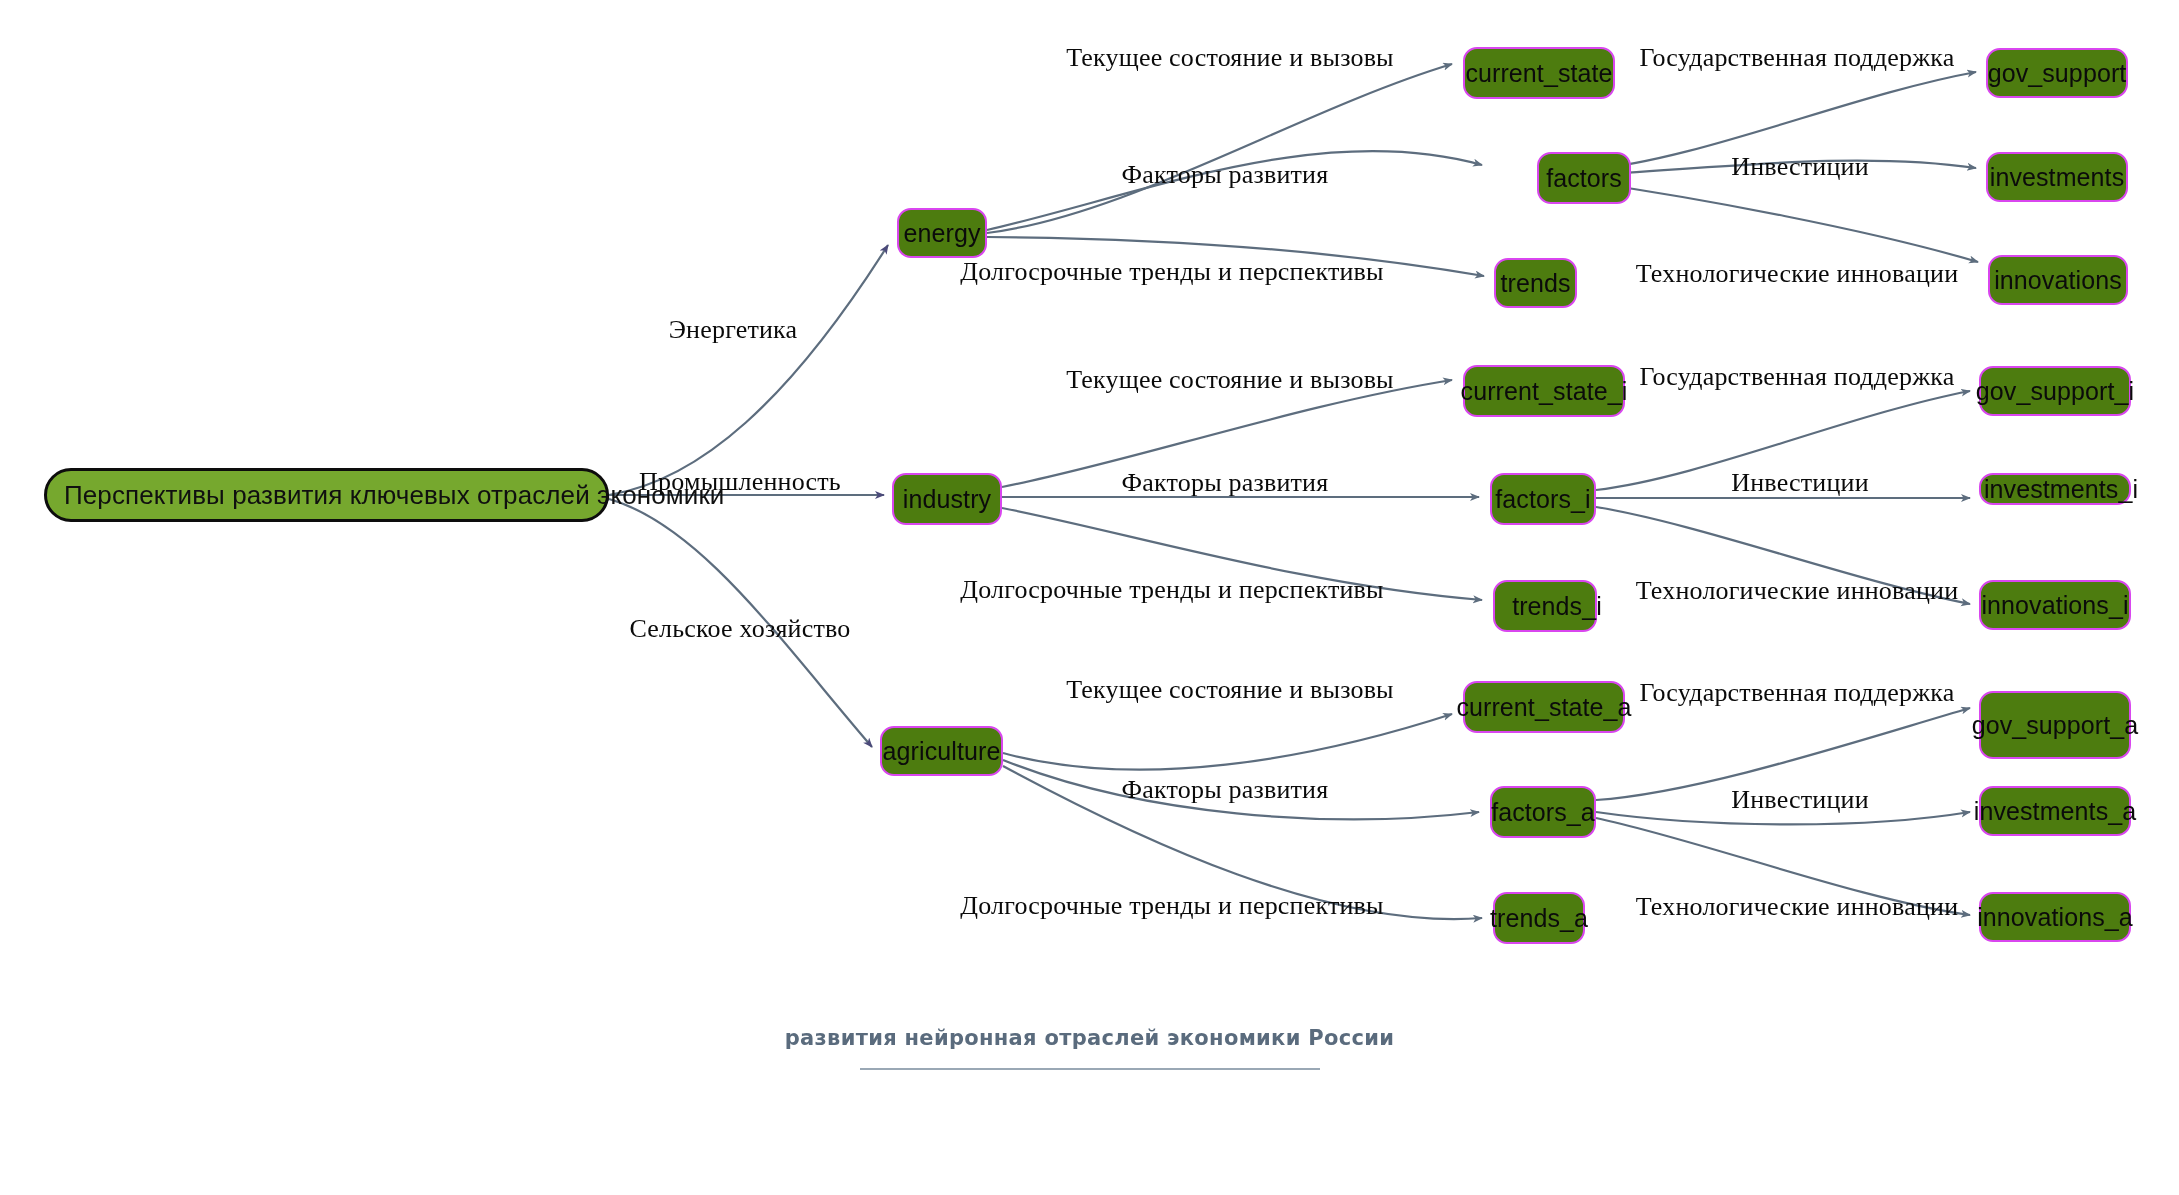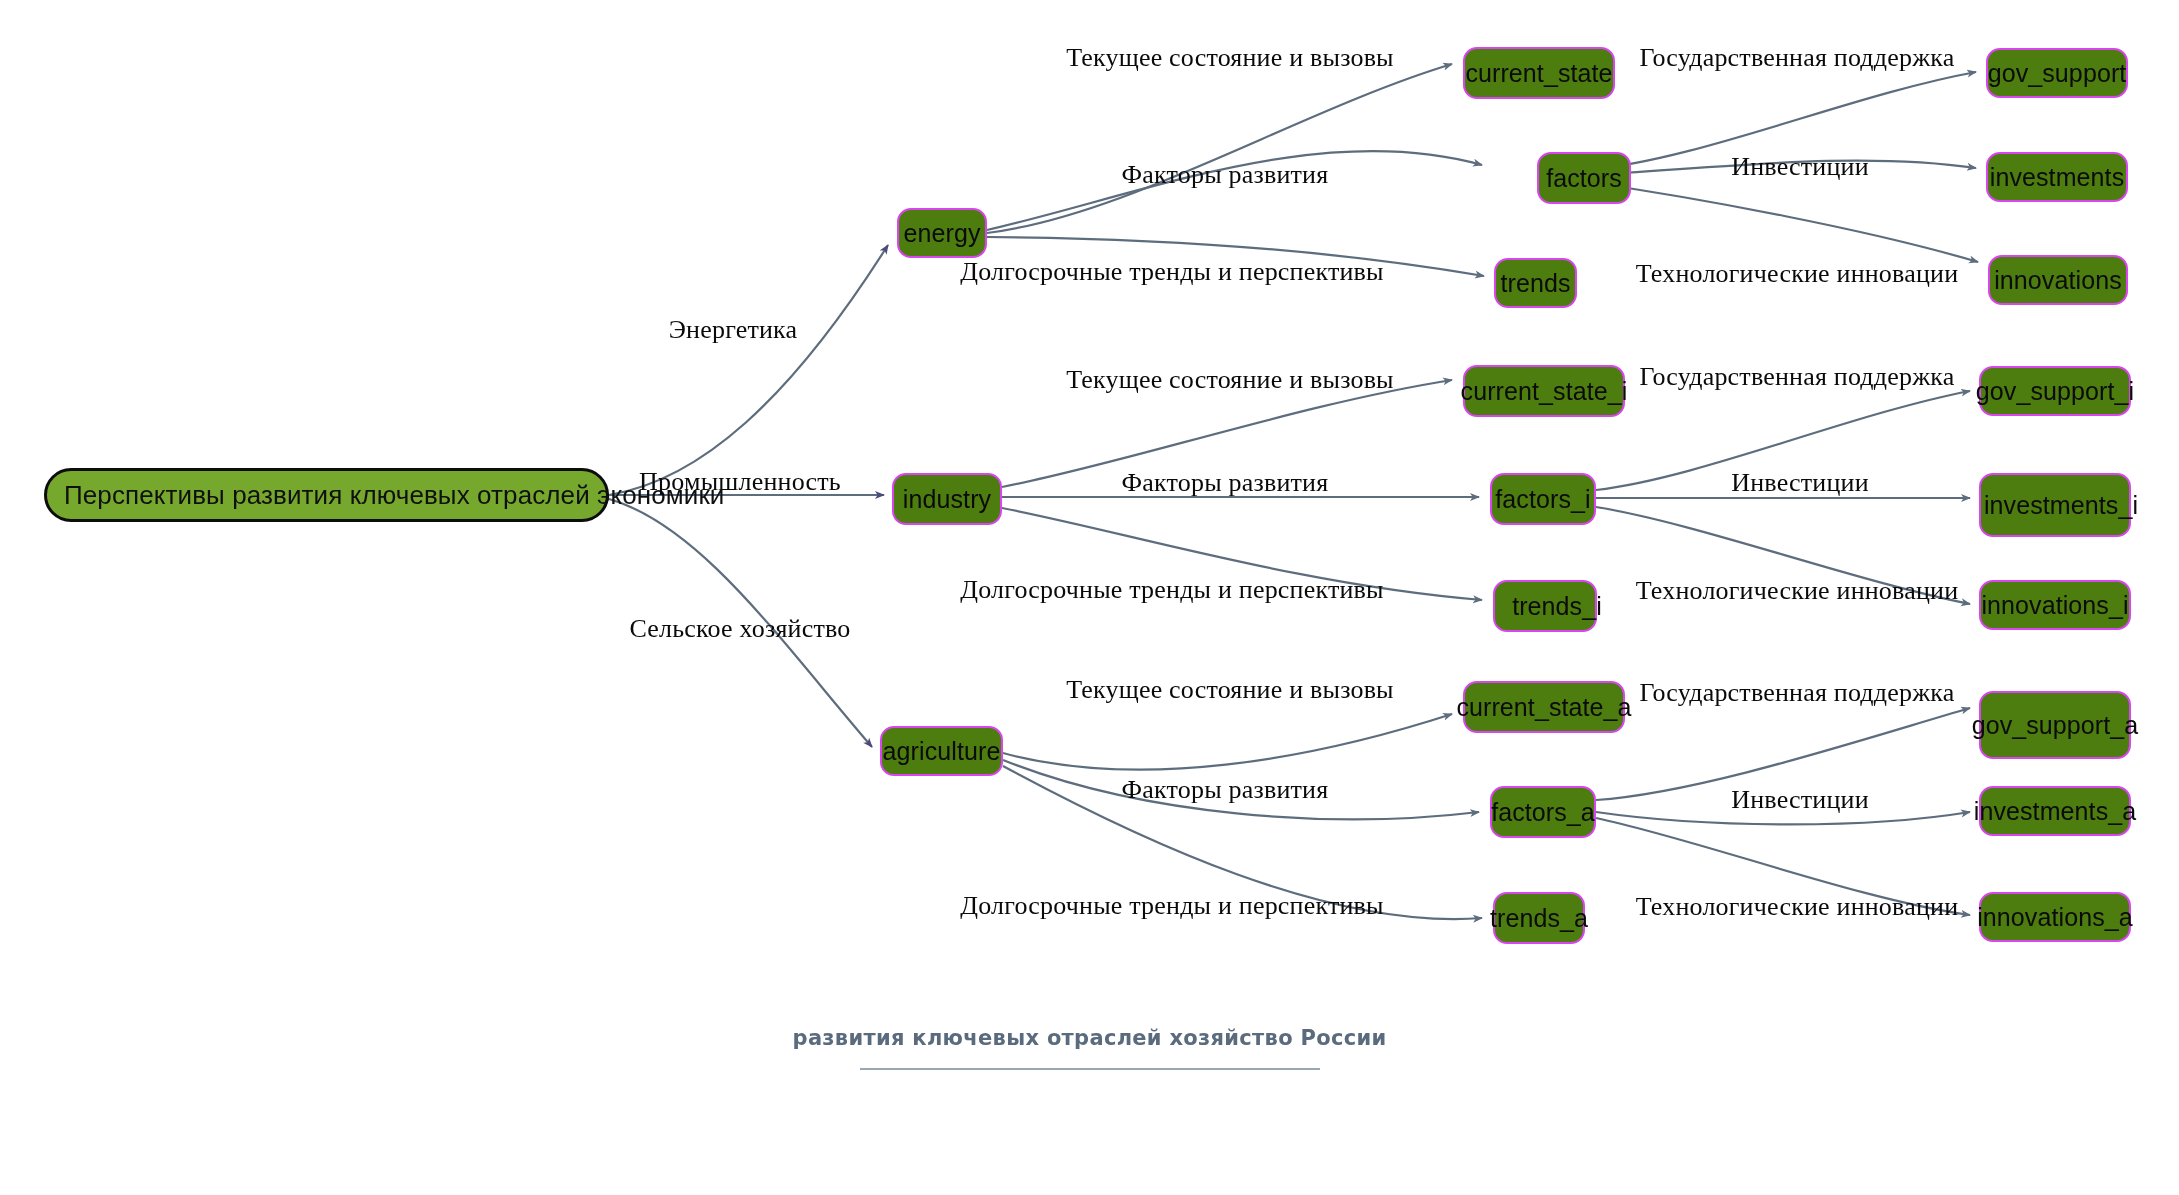--- a/index.html
+++ b/index.html
@@ -133,21 +133,21 @@
       <div class="node-box" style="left: 1493px; top: 152px; width: 94px; height: 52px; margin-left: 44px;">factors</div>
       <div class="node-box" style="left: 1494px; top: 258px; width: 83px; height: 50px;">trends</div>
       <div class="node-box" style="left: 1986px; top: 48px; width: 142px; height: 50px;">gov_support</div>
       <div class="node-box" style="left: 1986px; top: 152px; width: 142px; height: 50px;">investments</div>
       <div class="node-box" style="left: 1988px; top: 255px; width: 140px; height: 50px;">innovations</div>
       <div class="node-box" style="left: 892px; top: 473px; width: 110px; height: 52px;">industry</div>
       <div class="node-box" style="left: 1463px; top: 365px; width: 162px; height: 52px;">current_state_i</div>
       <div class="node-box" style="left: 1490px; top: 473px; width: 106px; height: 52px;">factors_i</div>
       <div class="node-box" style="left: 1493px; top: 580px; width: 104px; height: 52px; padding-left: 24px;">trends_i</div>
       <div class="node-box" style="left: 1979px; top: 366px; width: 152px; height: 50px;">gov_support_i</div>
-      <div class="node-box" style="left: 1979px; top: 473px; width: 152px; height: 64px; padding-left: 12px;">investments_i</div>
+      <div class="node-box" style="left: 1979px; top: 473px; width: 152px; height: 32px; padding-left: 12px;">investments_i</div>
       <div class="node-box" style="left: 1979px; top: 580px; width: 152px; height: 50px;">innovations_i</div>
       <div class="node-box" style="left: 880px; top: 726px; width: 123px; height: 50px;">agriculture</div>
       <div class="node-box" style="left: 1463px; top: 681px; width: 162px; height: 52px;">current_state_a</div>
       <div class="node-box" style="left: 1490px; top: 786px; width: 106px; height: 52px;">factors_a</div>
       <div class="node-box" style="left: 1493px; top: 892px; width: 92px; height: 52px;">trends_a</div>
       <div class="node-box" style="left: 1979px; top: 660px; width: 152px; height: 68px; margin-top: 31px;">gov_support_a</div>
       <div class="node-box" style="left: 1979px; top: 786px; width: 152px; height: 50px;">investments_a</div>
       <div class="node-box" style="left: 1979px; top: 892px; width: 152px; height: 50px;">innovations_a</div>
     </div>
   <div id="labels-layer">
@@ -169,18 +169,18 @@
       <div class="edge-label" style="left: 1230px; top: 690px;">Текущее состояние и вызовы</div>
       <div class="edge-label" style="left: 1225px; top: 790px;">Факторы развития</div>
       <div class="edge-label" style="left: 1172px; top: 906px;">Долгосрочные тренды и перспективы</div>
       <div class="edge-label" style="left: 1797px; top: 693px;">Государственная поддержка</div>
       <div class="edge-label" style="left: 1800px; top: 800px;">Инвестиции</div>
       <div class="edge-label" style="left: 1797px; top: 907px;">Технологические инновации</div>
     </div>
 
   <div id="footer" style="top:1024px;">
     <div class="footer-title">
-      <div>развития ключевых отраслей хозяйство России</div>
+      <div>развития нейронная отраслей экономики России</div>
     </div>
     <div class="footer-rule"></div>
   </div>
 
 </div>
 
 </body></html>

